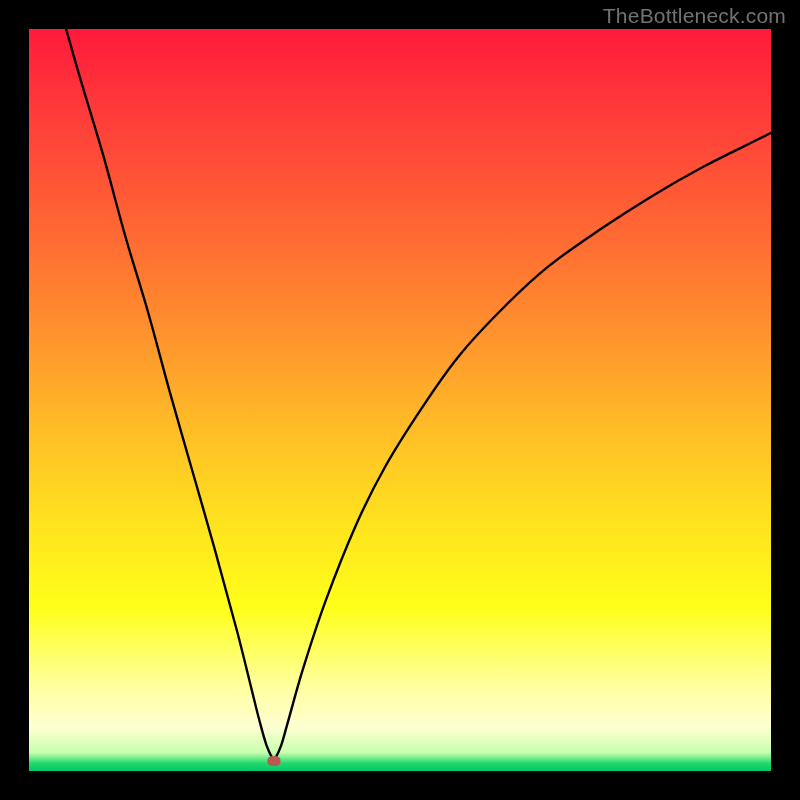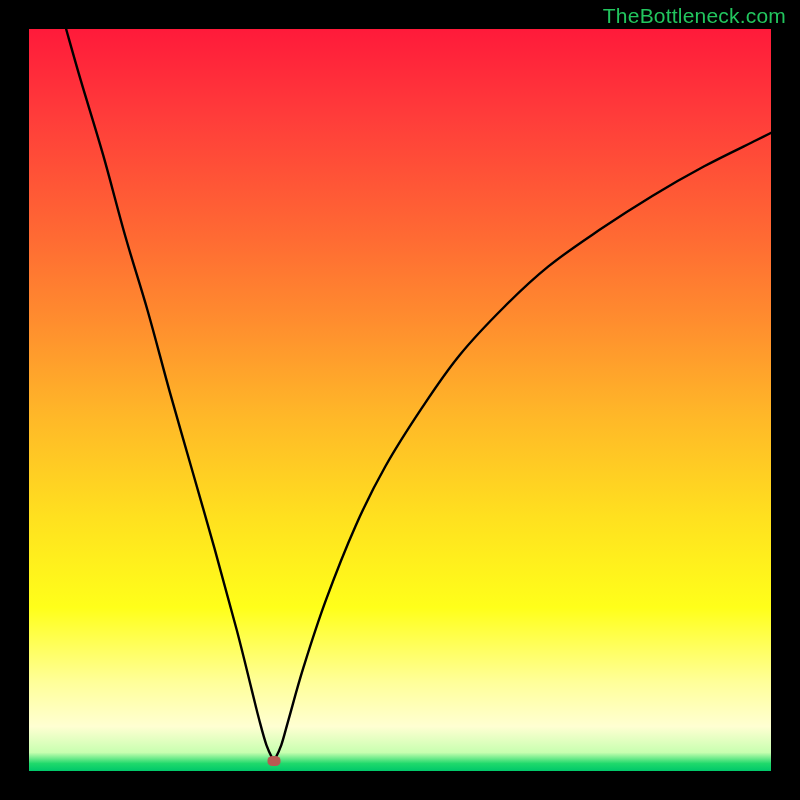--- a/index.html
+++ b/index.html
@@ -14,21 +14,21 @@
   .frame {
     position: relative;
     width: 800px;
     height: 800px;
     background: #000;
   }
   .watermark {
     position: absolute;
     top: 4px;
     right: 14px;
-    color: #22c55e;
+    color: #737373;
     font-size: 21px;
     font-weight: 500;
     letter-spacing: 0.2px;
   }
   .plot {
     position: absolute;
     left: 29px;
     top: 29px;
     width: 742px;
     height: 742px;

